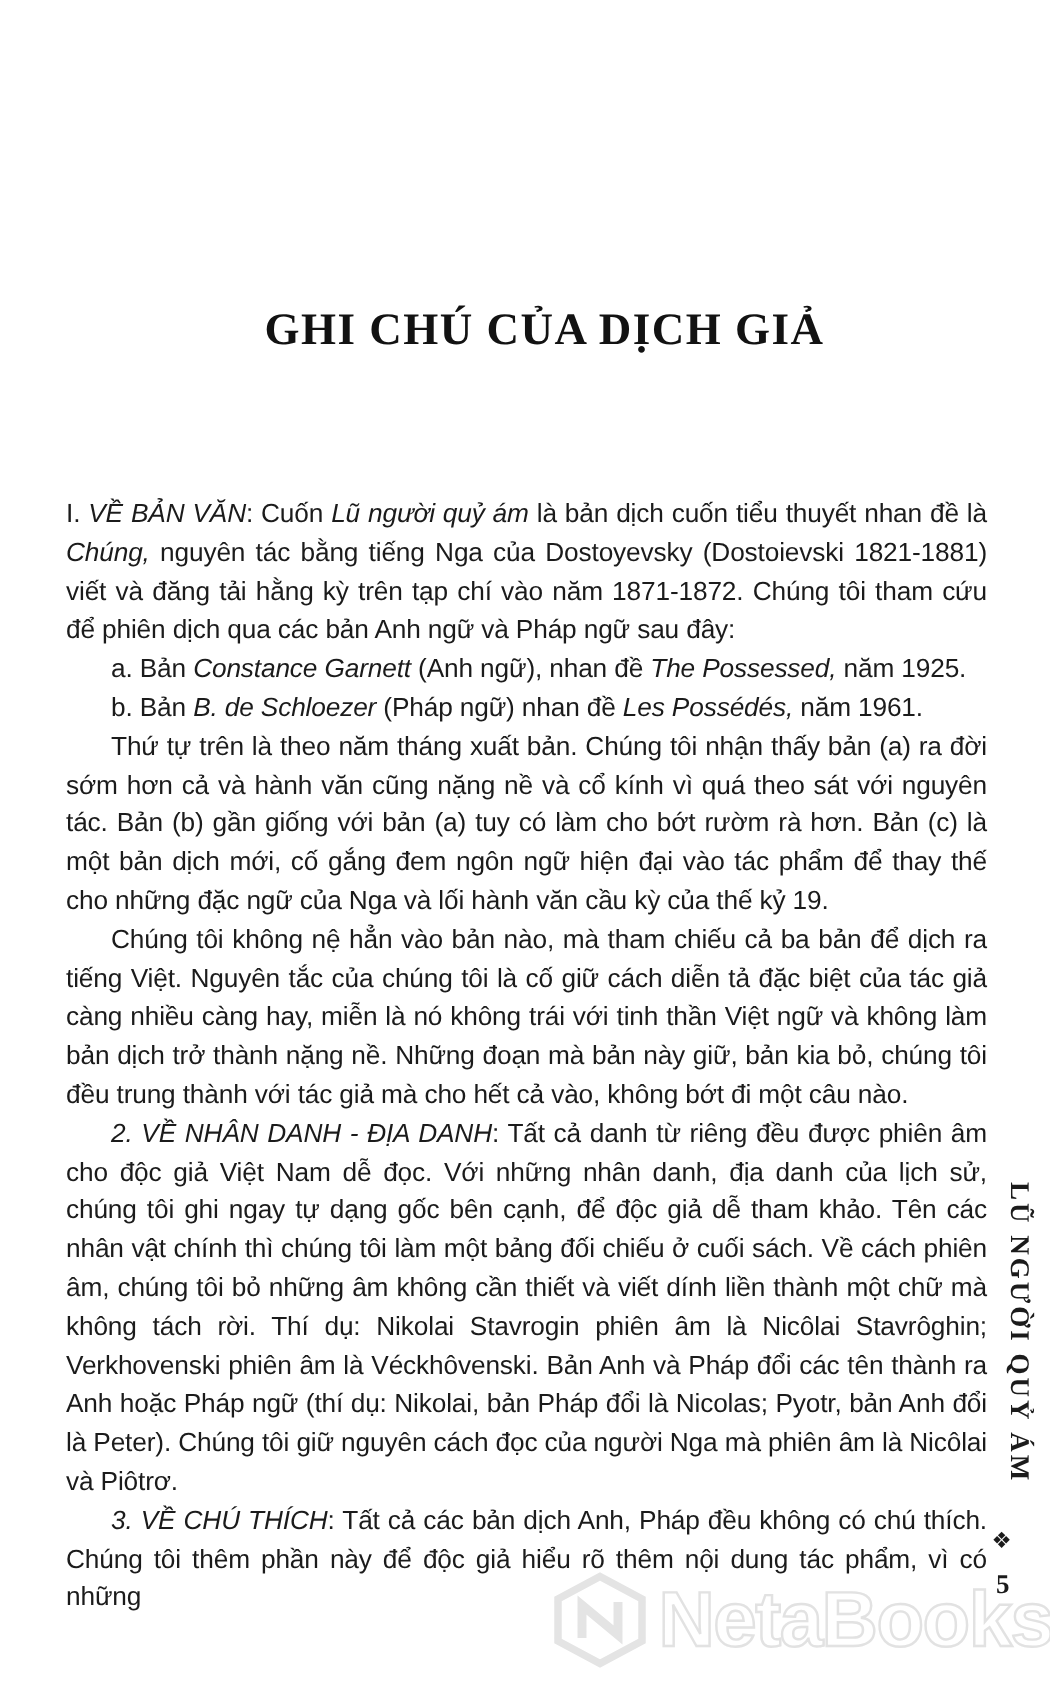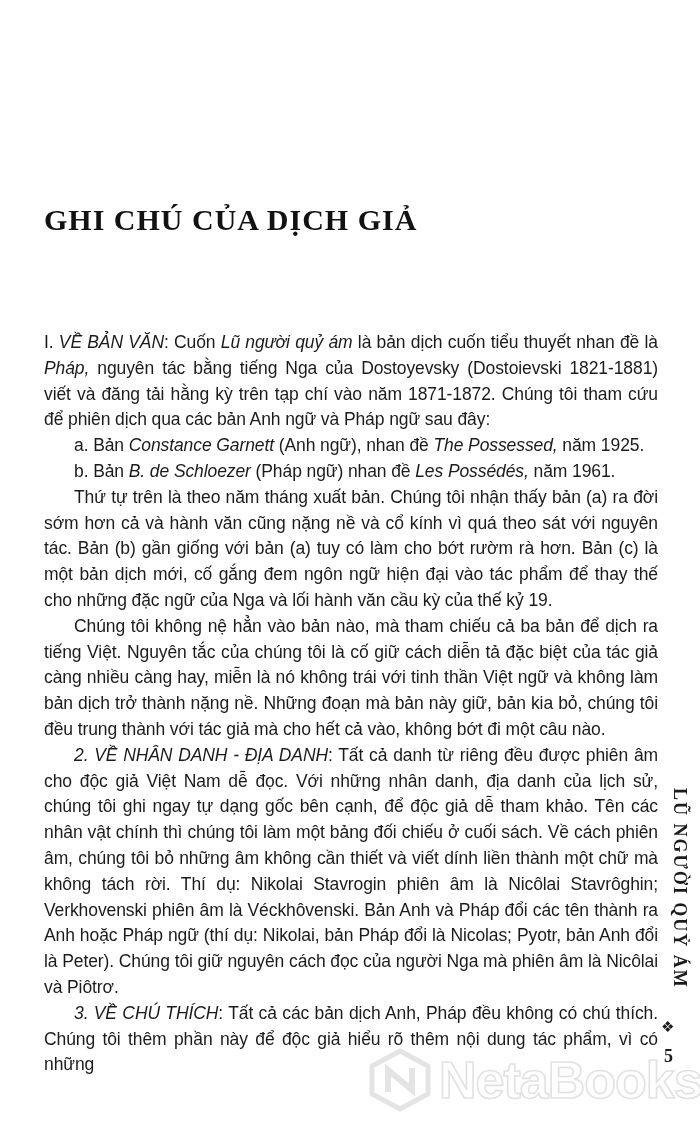--- a/index.html
+++ b/index.html
@@ -11,23 +11,24 @@
     position: relative;
     width: 700px;
     height: 1121px;
     background: #ffffff;
     overflow: hidden;
     font-family: "Liberation Sans", sans-serif;
   }
   .title {
     position: absolute;
     top: 203px;
-    left: 44px;
+    left: 56px;
     width: 614px;
     margin: 0;
+    text-align: center;
     font-family: "Liberation Serif", serif;
     font-weight: 700;
     font-size: 30px;
     letter-spacing: 1px;
     color: #121212;
   }
   .body-text {
     position: absolute;
     top: 330px;
     left: 44px;
@@ -112,21 +113,21 @@
   <div class="watermark">
     <svg width="68" height="64" viewBox="0 0 68 64" fill="none" aria-hidden="true">
       <path d="M34 3 L62 18 V46 L34 61 L6 46 V18 Z" stroke="#e4e4e4" stroke-width="5" fill="none" stroke-linejoin="miter"></path>
       <path d="M22 44 V22 L46 42 V20" stroke="#e4e4e4" stroke-width="6" fill="none" stroke-linejoin="miter"></path>
     </svg>
     <span class="wm-brand">NetaBooks</span>
     <span class="wm-tld">.vn</span>
   </div>
 
   <div class="body-text">
-      <p class="para"><span>I. </span><i>VỀ BẢN VĂN</i><span>: Cuốn </span><i>Lũ người quỷ ám</i><span> là bản dịch cuốn tiểu thuyết nhan đề là </span><i>Pháp,</i><span> nguyên tác bằng tiếng Nga của Dostoyevsky (Dostoievski 1821-1881) viết và đăng tải hằng kỳ trên tạp chí vào năm 1871-1872. Chúng tôi tham cứu để phiên dịch qua các bản Anh ngữ và Pháp ngữ sau đây:</span></p>
+      <p class="para"><span>I. </span><i>VỀ BẢN VĂN</i><span>: Cuốn </span><i>Lũ người quỷ ám</i><span> là bản dịch cuốn tiểu thuyết nhan đề là </span><i>Chúng,</i><span> nguyên tác bằng tiếng Nga của Dostoyevsky (Dostoievski 1821-1881) viết và đăng tải hằng kỳ trên tạp chí vào năm 1871-1872. Chúng tôi tham cứu để phiên dịch qua các bản Anh ngữ và Pháp ngữ sau đây:</span></p>
       <p class="para indent"><span>a. Bản </span><i>Constance Garnett</i><span> (Anh ngữ), nhan đề </span><i>The Possessed,</i><span> năm 1925.</span></p>
       <p class="para indent"><span>b. Bản </span><i>B. de Schloezer</i><span> (Pháp ngữ) nhan đề </span><i>Les Possédés,</i><span> năm 1961.</span></p>
       <p class="para indent"><span>Thứ tự trên là theo năm tháng xuất bản. Chúng tôi nhận thấy bản (a) ra đời sớm hơn cả và hành văn cũng nặng nề và cổ kính vì quá theo sát với nguyên tác. Bản (b) gần giống với bản (a) tuy có làm cho bớt rườm rà hơn. Bản (c) là một bản dịch mới, cố gắng đem ngôn ngữ hiện đại vào tác phẩm để thay thế cho những đặc ngữ của Nga và lối hành văn cầu kỳ của thế kỷ 19.</span></p>
       <p class="para indent"><span>Chúng tôi không nệ hẳn vào bản nào, mà tham chiếu cả ba bản để dịch ra tiếng Việt. Nguyên tắc của chúng tôi là cố giữ cách diễn tả đặc biệt của tác giả càng nhiều càng hay, miễn là nó không trái với tinh thần Việt ngữ và không làm bản dịch trở thành nặng nề. Những đoạn mà bản này giữ, bản kia bỏ, chúng tôi đều trung thành với tác giả mà cho hết cả vào, không bớt đi một câu nào.</span></p>
       <p class="para indent"><i>2. VỀ NHÂN DANH - ĐỊA DANH</i><span>: Tất cả danh từ riêng đều được phiên âm cho độc giả Việt Nam dễ đọc. Với những nhân danh, địa danh của lịch sử, chúng tôi ghi ngay tự dạng gốc bên cạnh, để độc giả dễ tham khảo. Tên các nhân vật chính thì chúng tôi làm một bảng đối chiếu ở cuối sách. Về cách phiên âm, chúng tôi bỏ những âm không cần thiết và viết dính liền thành một chữ mà không tách rời. Thí dụ: Nikolai Stavrogin phiên âm là Nicôlai Stavrôghin; Verkhovenski phiên âm là Véckhôvenski. Bản Anh và Pháp đổi các tên thành ra Anh hoặc Pháp ngữ (thí dụ: Nikolai, bản Pháp đổi là Nicolas; Pyotr, bản Anh đổi là Peter). Chúng tôi giữ nguyên cách đọc của người Nga mà phiên âm là Nicôlai và Piôtrơ.</span></p>
       <p class="para indent"><i>3. VỀ CHÚ THÍCH</i><span>: Tất cả các bản dịch Anh, Pháp đều không có chú thích. Chúng tôi thêm phần này để độc giả hiểu rõ thêm nội dung tác phẩm, vì có những</span></p>
     </div>
 
   <div class="spine-title">LŨ NGƯỜI QUỶ ÁM</div>
 

